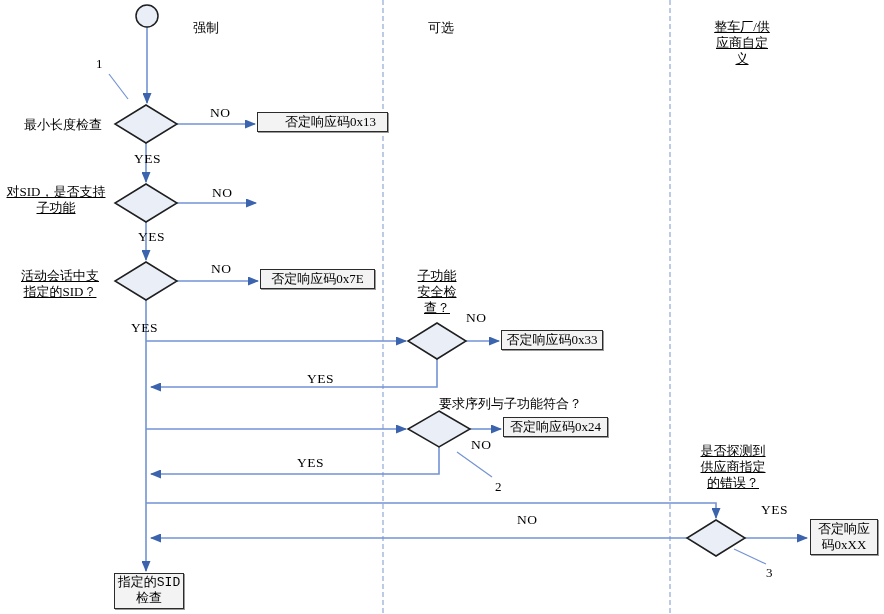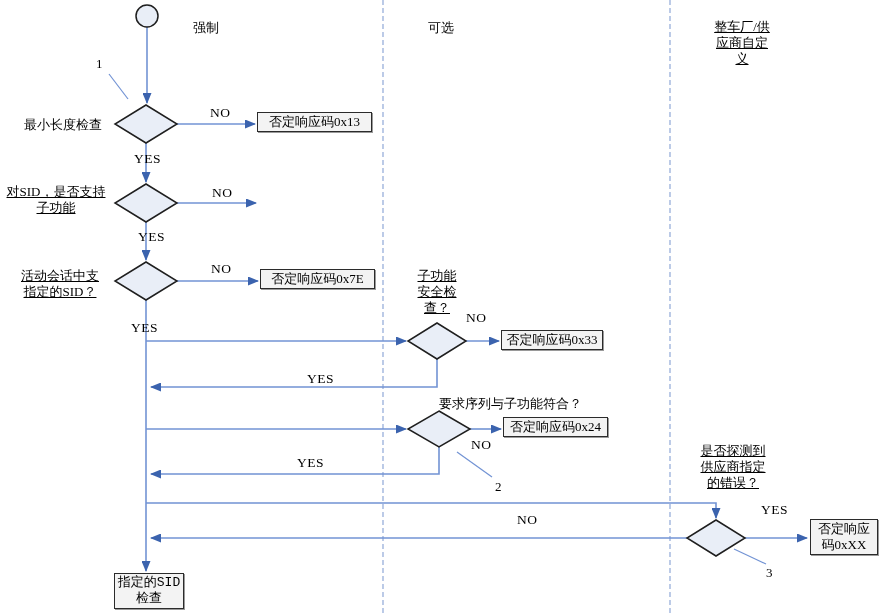--- a/index.html
+++ b/index.html
@@ -100,21 +100,21 @@
   <div class="t edge" style="left:138px;top:229px;">YES</div>
   <div class="t edge" style="left:131px;top:320px;">YES</div>
   <div class="t edge" style="left:307px;top:371px;">YES</div>
   <div class="t edge" style="left:297px;top:455px;">YES</div>
   <div class="t edge" style="left:761px;top:502px;">YES</div>
 
   <div class="callout" style="left:96px;top:56px;">1</div>
   <div class="callout" style="left:495px;top:479px;">2</div>
   <div class="callout" style="left:766px;top:565px;">3</div>
 
-  <div class="rbox" style="left:257px;top:112px;width:113px;height:18px;">否定响应码0x13</div>
+  <div class="rbox" style="left:257px;top:112px;width:113px;height:18px;padding-left:16px;">否定响应码0x13</div>
   <div class="rbox" style="left:260px;top:269px;width:113px;height:18px;">否定响应码0x7E</div>
   <div class="rbox" style="left:501px;top:330px;width:100px;height:18px;">否定响应码0x33</div>
   <div class="rbox" style="left:503px;top:417px;width:103px;height:18px;">否定响应码0x24</div>
   <div class="rbox" style="left:810px;top:519px;width:66px;height:34px;">否定响应
 码0xXX</div>
 
   <div class="rbox" style="left:114px;top:573px;width:68px;height:34px;font-family:Liberation Mono, monospace;">指定的SID
 检查</div>
 
 </div>

